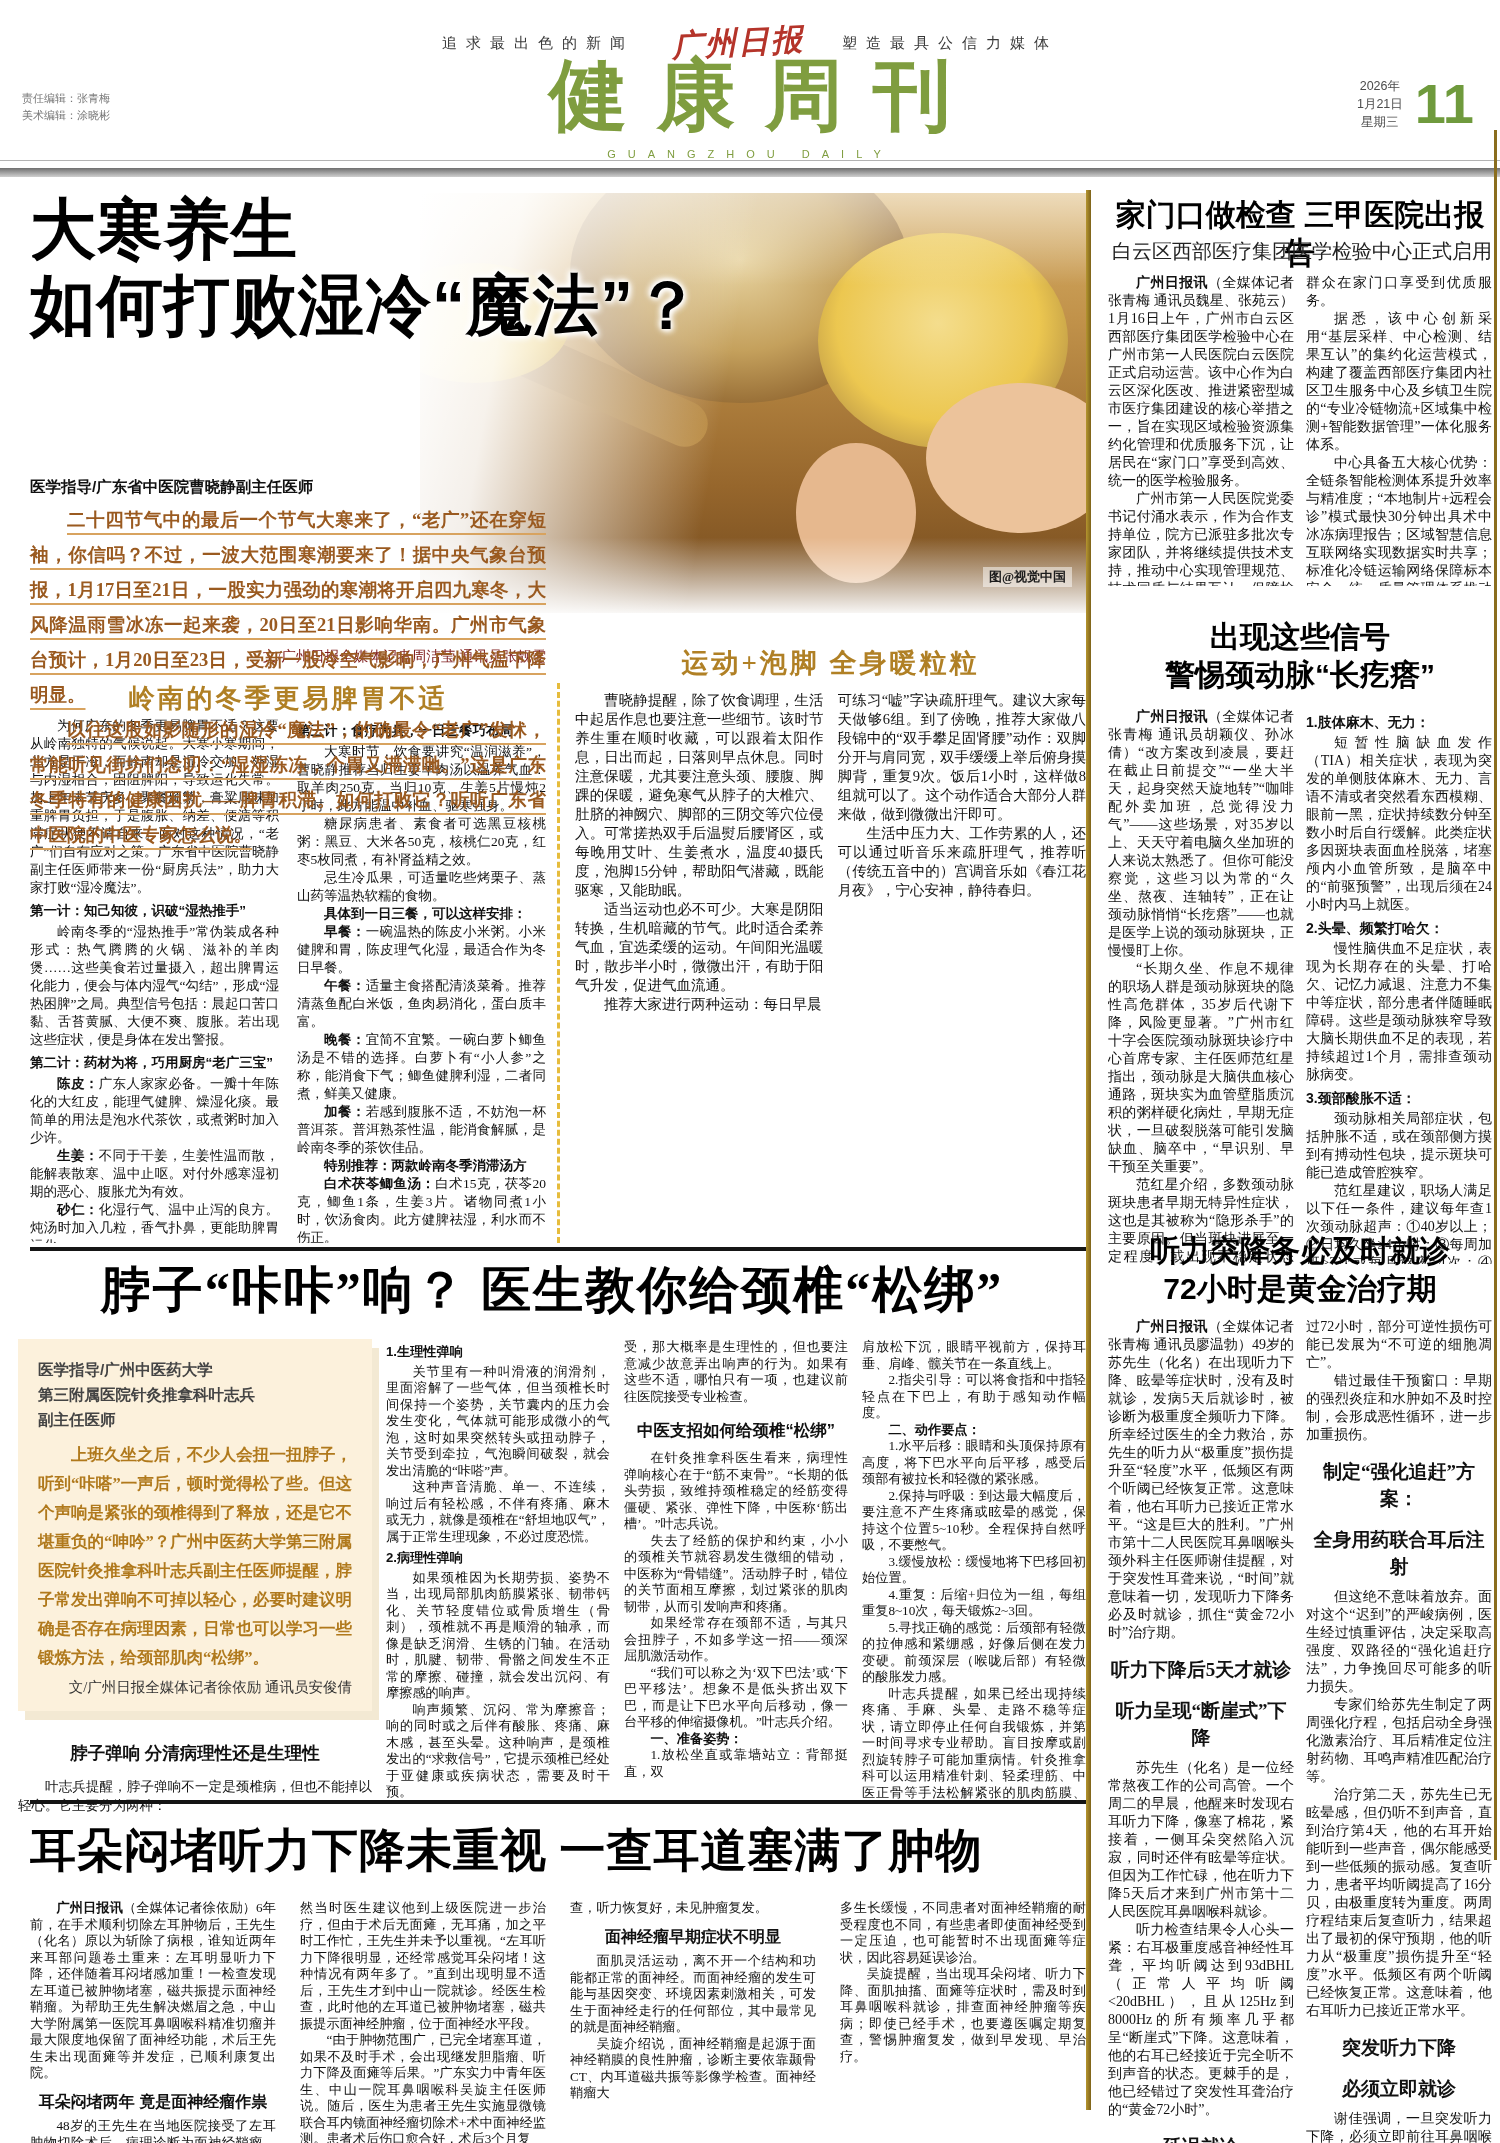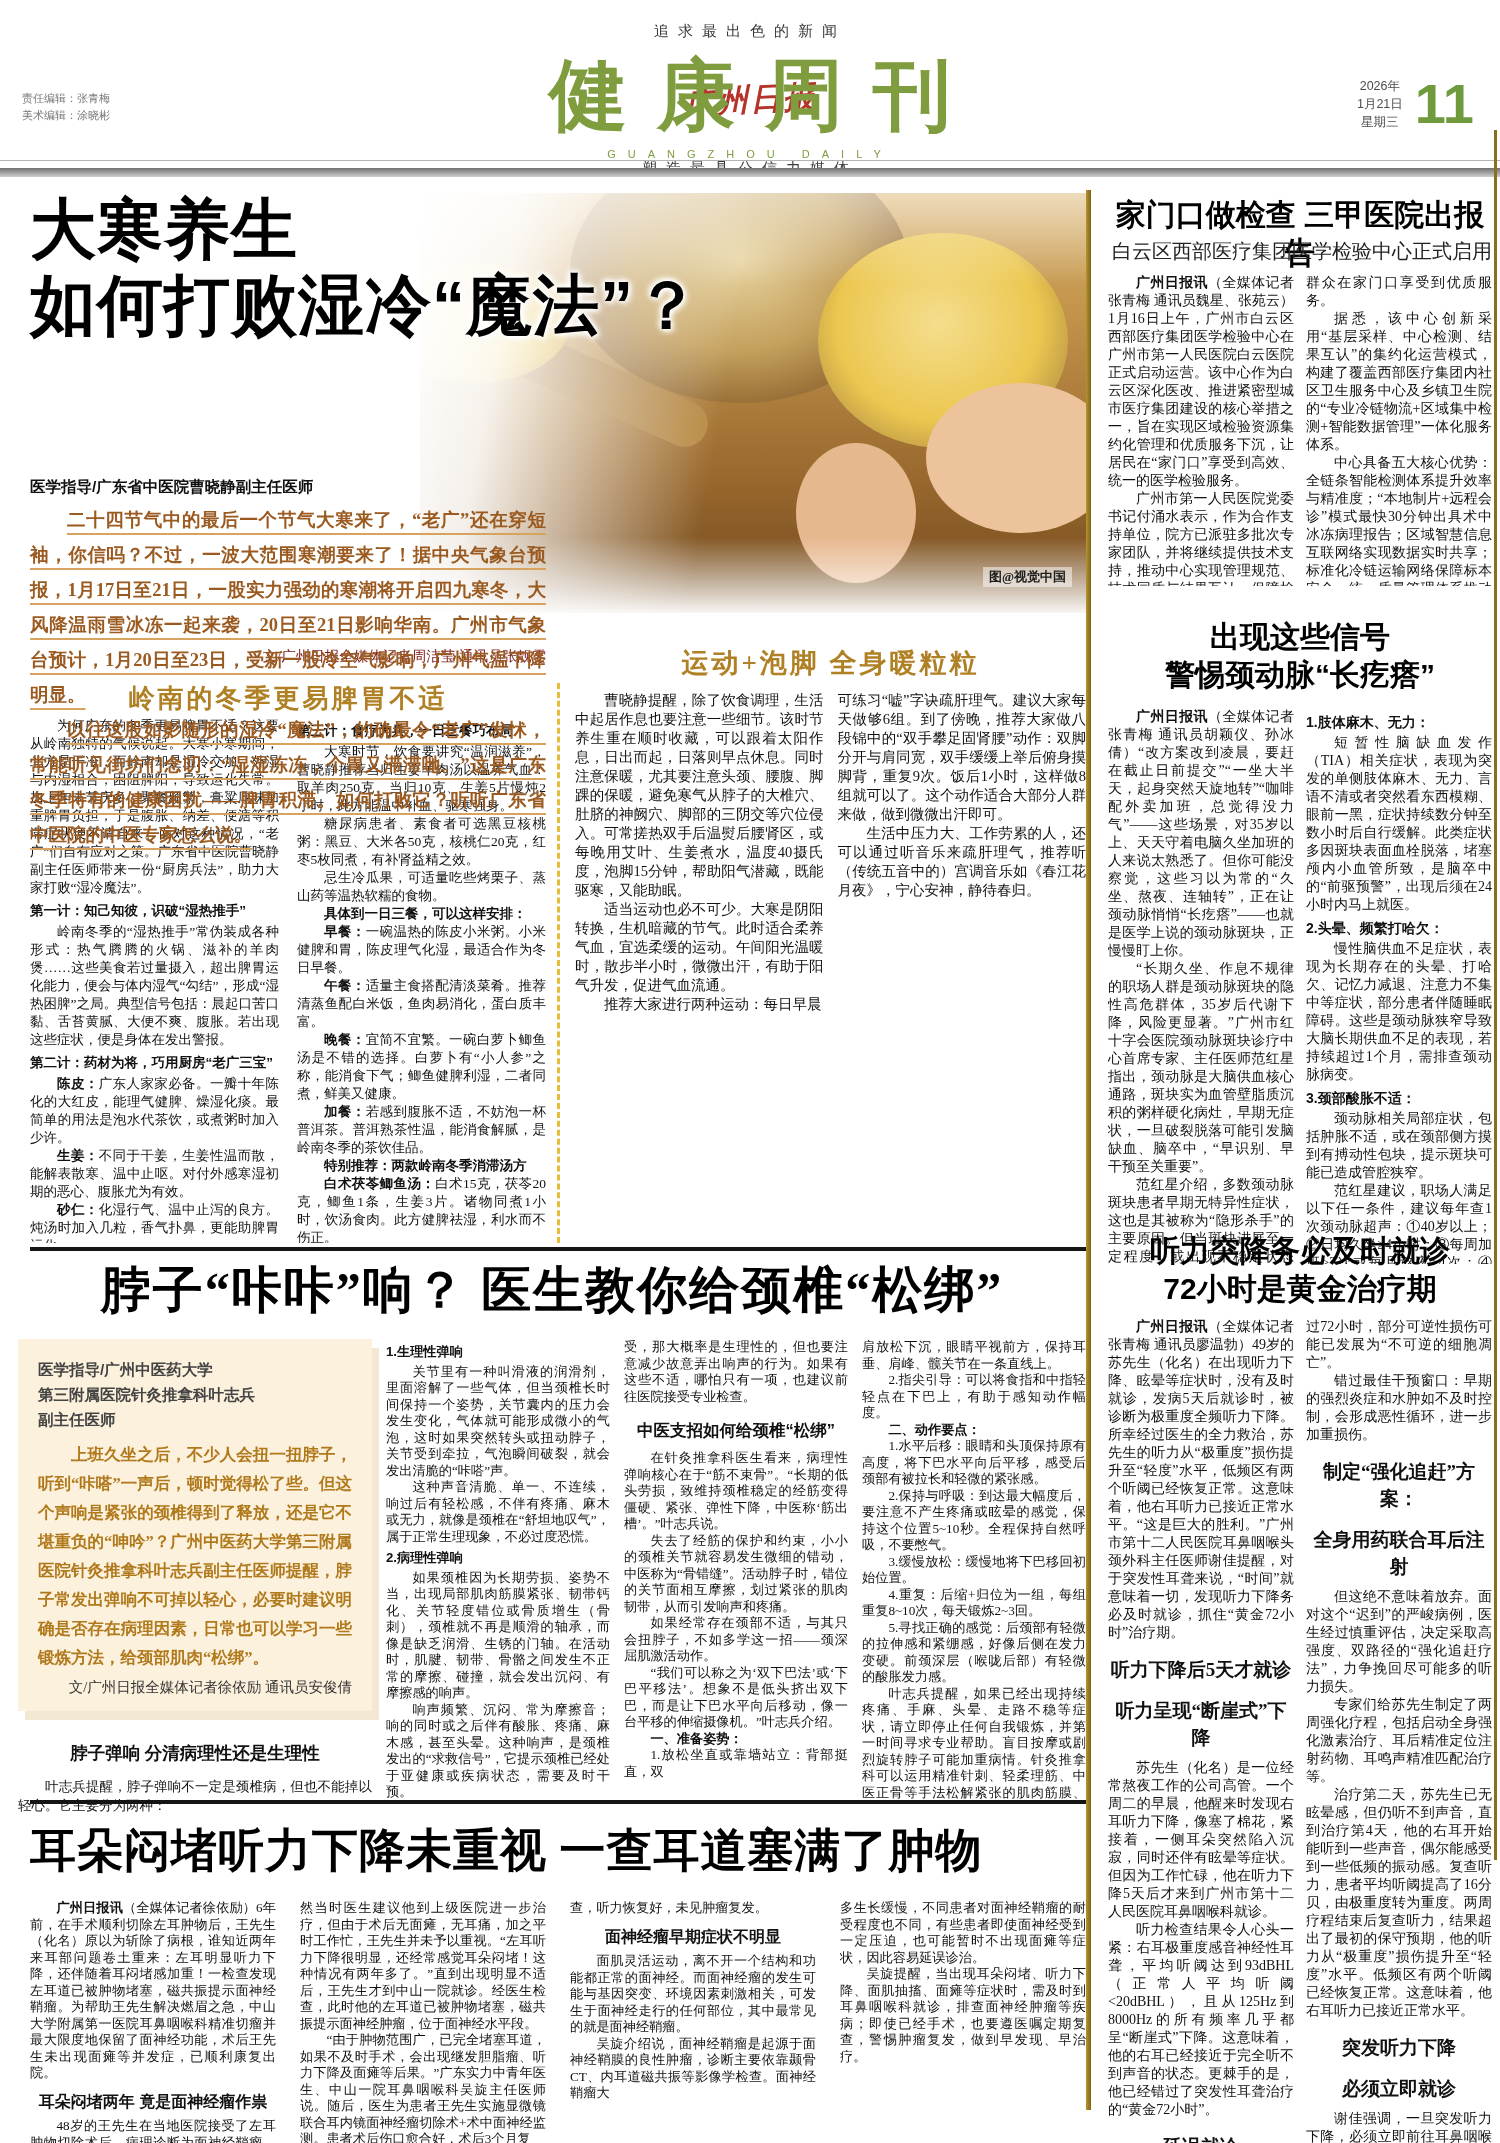--- a/index.html
+++ b/index.html
@@ -3,21 +3,21 @@
 <meta charset="utf-8">
 <style>
   html,body{margin:0;padding:0;background:#e8e8e8;}
   .page{position:relative;width:1500px;height:2143px;background:#fff;margin:0 auto;overflow:hidden;
         font-family:"Liberation Serif",serif;color:#111;}
   .abs{position:absolute;}
   b{font-weight:bold;}
 
   
   .editors{left:22px;top:90px;font-size:11px;color:#777;line-height:17px;font-family:"Liberation Sans",sans-serif;}
-  .slogan-row{left:0;top:22px;width:100%;display:flex;justify-content:center;align-items:center;gap:38px;flex-direction:column;}
+  .slogan-row{left:0;top:22px;width:100%;display:flex;justify-content:center;align-items:center;gap:38px;}
   .slogan{font-size:15px;letter-spacing:9px;color:#3a3a3a;}
   .paper-logo{font-size:31px;font-weight:bold;font-style:italic;color:#b5342a;transform:rotate(-3deg);letter-spacing:2px;}
   .masthead{left:0;top:46px;width:100%;text-align:center;font-size:78px;font-weight:bold;color:#7f9d3f;
             letter-spacing:30px;text-indent:30px;line-height:100px;}
   .masthead-sub{left:0;top:148px;width:100%;text-align:center;font-size:11px;letter-spacing:12px;color:#7f9d3f;
                 font-family:"Liberation Sans",sans-serif;}
   .dateblock{right:26px;top:76px;display:flex;align-items:center;gap:12px;}
   .dates{text-align:center;font-size:12.5px;color:#4c4c4c;line-height:18px;font-family:"Liberation Sans",sans-serif;}
   .pagenum{font-size:56px;font-weight:900;color:#6f9a3d;line-height:56px;font-family:"Liberation Sans",sans-serif;}
   .rule-thin{left:0;top:160px;width:100%;height:1px;background:#b3b3b3;}

